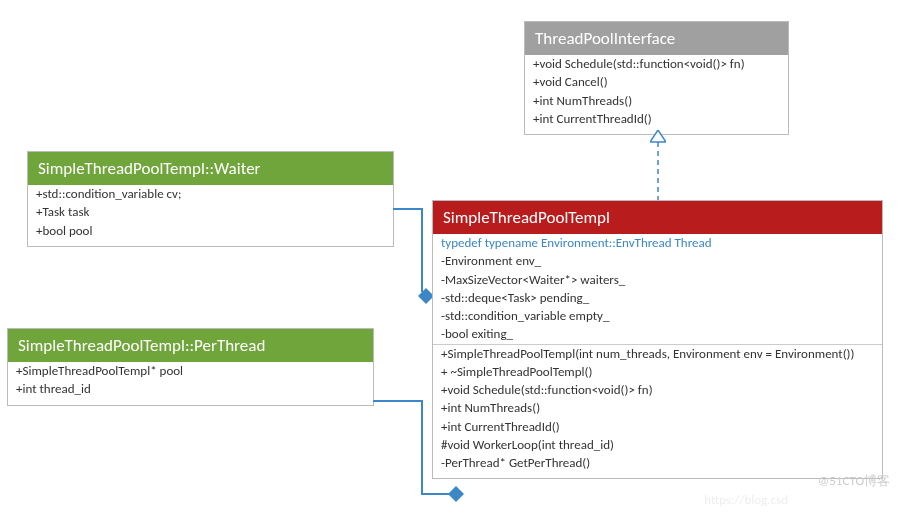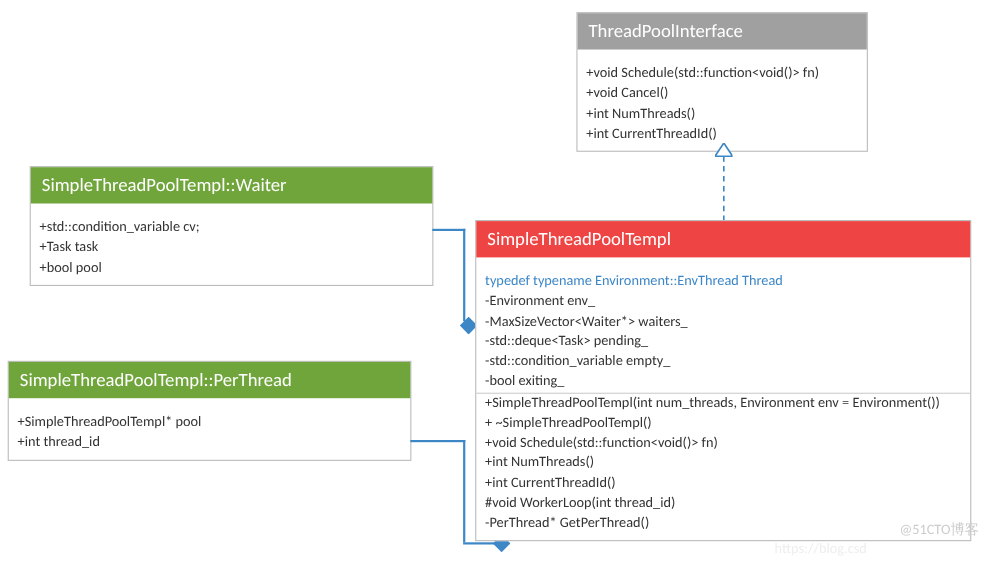--- a/index.html
+++ b/index.html
@@ -1,33 +1,33 @@
 <!DOCTYPE html>
 <html><head>
 <meta charset="utf-8">
 <style>
   body{margin:0;font-family:Calibri,Arial,sans-serif;background:#fff;width:898px;height:513px;position:relative;font-size:13px;color:#333}
   .box{position:absolute;background:#fff;border:1px solid #bbb}
   .hd-gray{background:#a0a0a0}
   .hd-green{background:#6fa53b}
-  .hd-blue{background:#ef4444}
+  .hd-blue{background:#b91c1c}
   .hd{color:#fff;padding:6px 10px;font-size:17px}
-  .body{padding:13px 8px 6px}
+  .body{padding:0 8px 6px}
   .sep{border-top:1px solid #ccc;margin:0 -8px}
   .row{padding:1px 0;line-height:1.25;white-space:nowrap}
   .typedef{color:#3d87c7}
   .tri{position:absolute}
   .conn{position:absolute;background:#3d87c7}
   .watermark{position:absolute;right:8px;bottom:23px;color:#ccc;font-size:13px}
   .watermark2{position:absolute;right:110px;bottom:6px;color:#eee;font-size:13px}
 </style>
 </head>
 <body>
 
-<div class="box" style="left:524px;top:11px;width:263px">
+<div class="box" style="left:524px;top:21px;width:263px">
   <div class="hd hd-gray">ThreadPoolInterface</div>
   <div class="body">
     <div class="row">+void Schedule(std::function&lt;void()&gt; fn)</div>
     <div class="row">+void Cancel()</div>
     <div class="row">+int NumThreads()</div>
     <div class="row">+int CurrentThreadId()</div>
   </div>
 </div>
 
 <svg class="tri" style="left:650px;top:130px" width="16" height="70">

